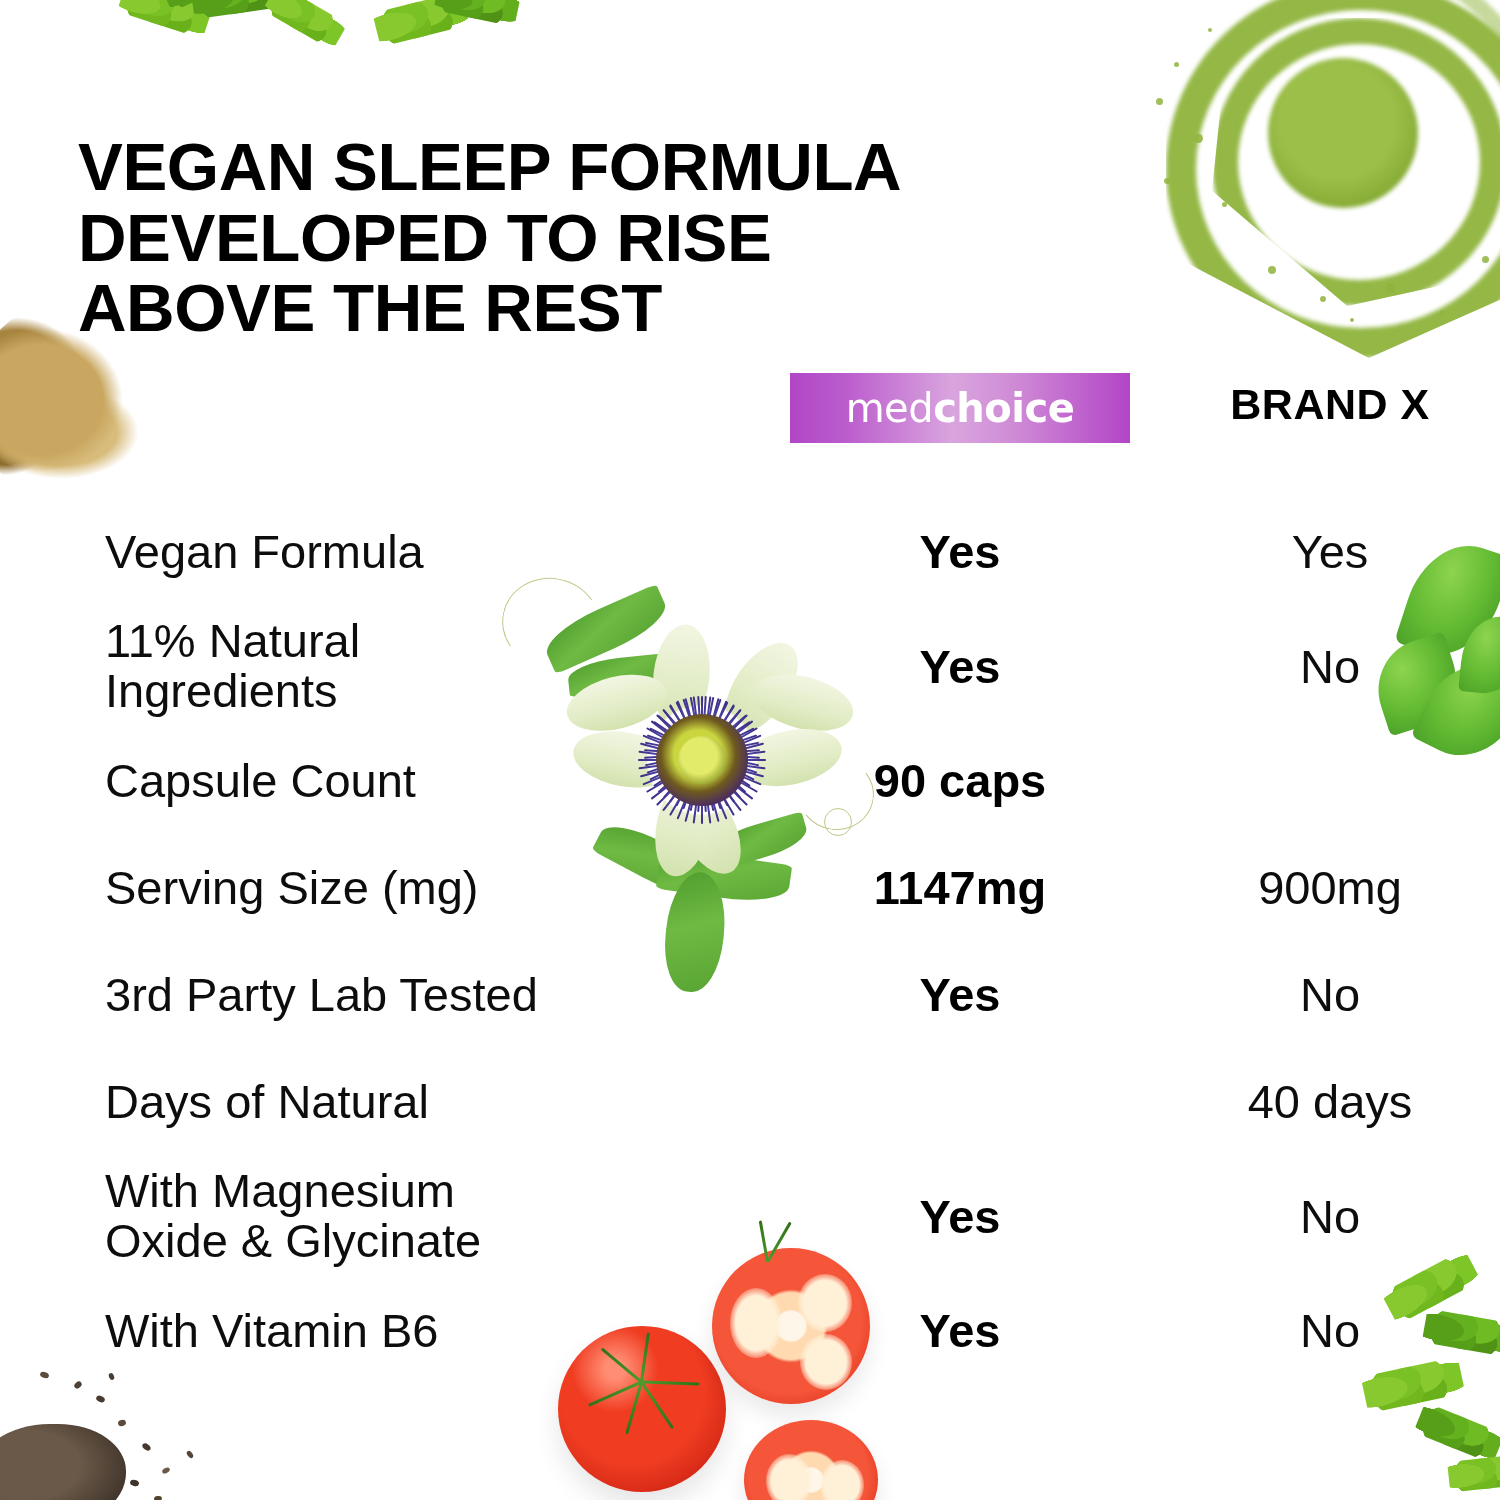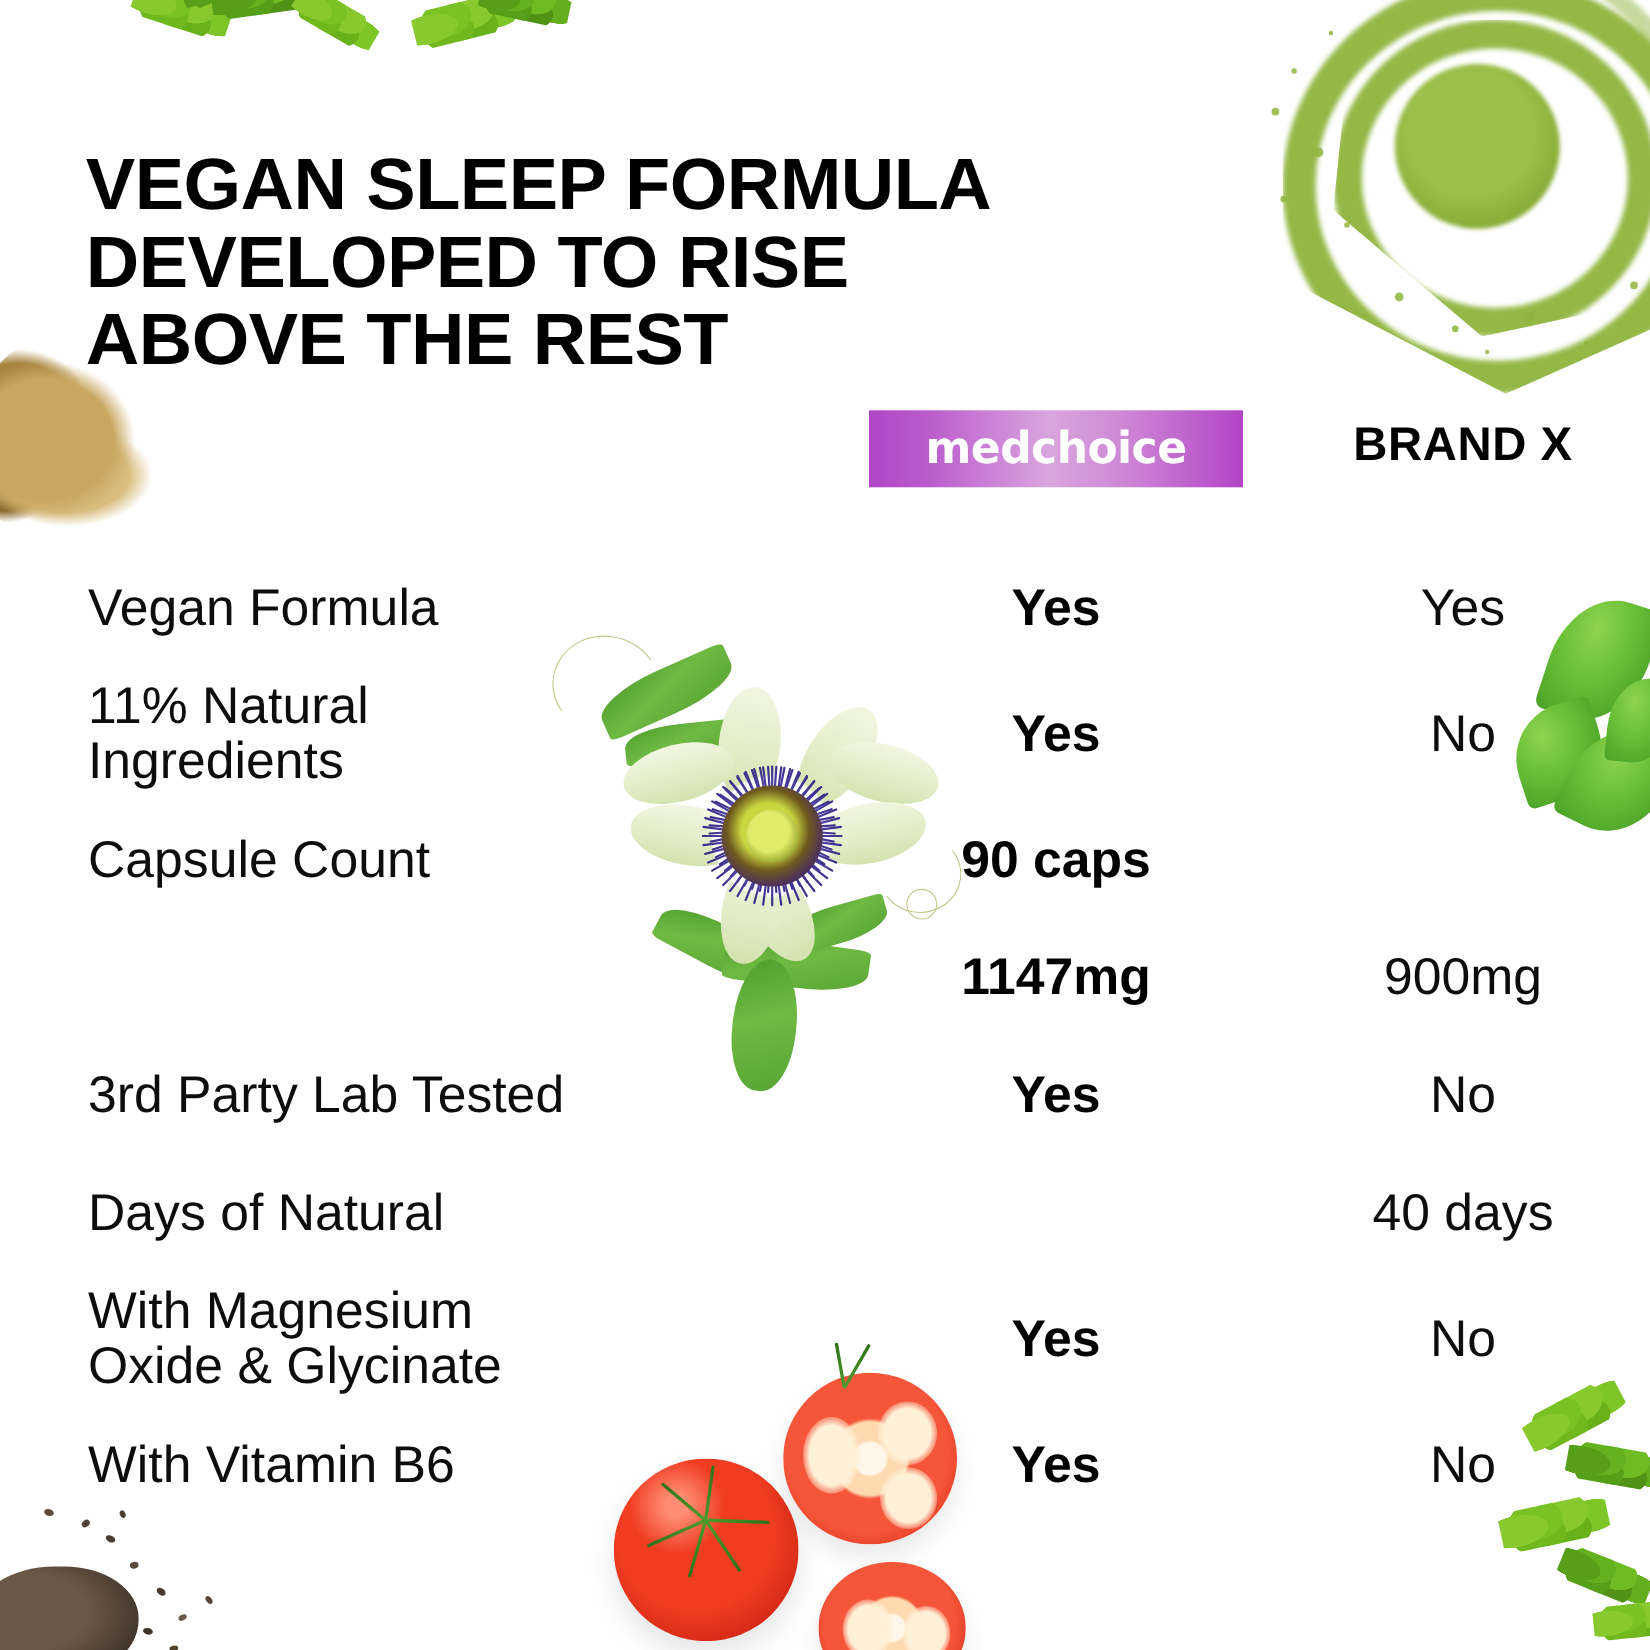--- a/index.html
+++ b/index.html
@@ -224,21 +224,21 @@
     align-items: center;
     justify-content: center;
   }
   #brand-badge .logo-text {
     font-family: "DejaVu Sans", sans-serif;
     font-size: 40px;
     letter-spacing: -0.5px;
     color: #ffffff;
     line-height: 1;
   }
-  #brand-badge .logo-med { font-weight: 700; }
+  #brand-badge .logo-med { font-weight: 400; }
   #brand-badge .logo-choice { font-weight: 700; }
 
   #brandx-header {
     position: absolute;
     left: 1180px;
     top: 380px;
     width: 300px;
     text-align: center;
     font-family: "Liberation Sans Narrow", "Liberation Sans", sans-serif;
     font-weight: 700;
@@ -253,20 +253,21 @@
     position: absolute;
     left: 0;
     top: 498px;
     width: 1500px;
   }
   .cmp-row {
     position: relative;
     height: 107px;
     display: flex;
     align-items: center;
+    padding-left: 25px;
   }
   .cmp-row.tall { height: 122px; }
 
   .cmp-feature {
     width: 760px;
     padding-left: 80px;
     box-sizing: border-box;
     font-family: "Liberation Sans Narrow", "Liberation Sans", sans-serif;
     font-weight: 400;
     font-size: 47px;
@@ -542,20 +543,21 @@
         <div class="cmp-feature">11% Natural
 Ingredients</div>
         <div class="cmp-ours">Yes</div>
         <div class="cmp-theirs">No</div>
       </div>
       <div class="cmp-row">
         <div class="cmp-feature">Capsule Count</div>
         <div class="cmp-ours">90 caps</div>
       </div>
       <div class="cmp-row">
+        <div class="cmp-feature">Serving Size (mg)</div>
         <div class="cmp-ours">1147mg</div>
         <div class="cmp-theirs">900mg</div>
       </div>
       <div class="cmp-row">
         <div class="cmp-feature">3rd Party Lab Tested</div>
         <div class="cmp-ours">Yes</div>
         <div class="cmp-theirs">No</div>
       </div>
       <div class="cmp-row">
         <div class="cmp-feature">Days of Natural</div>

